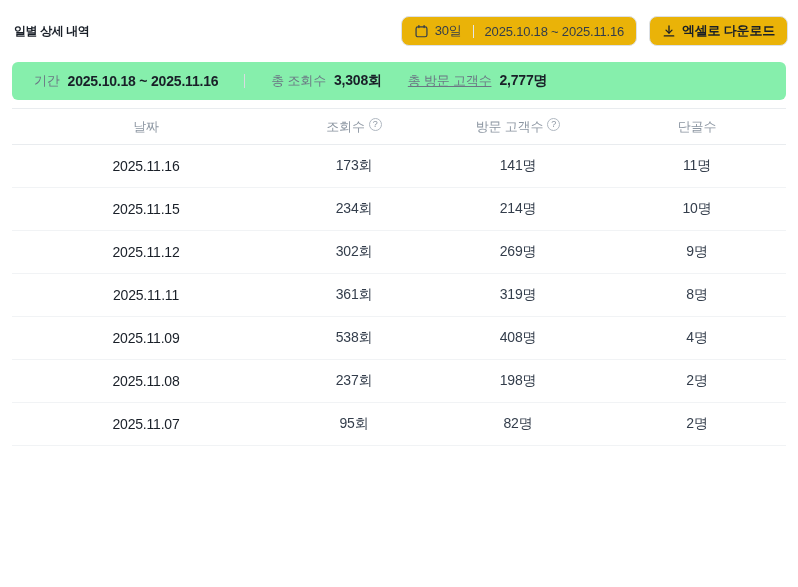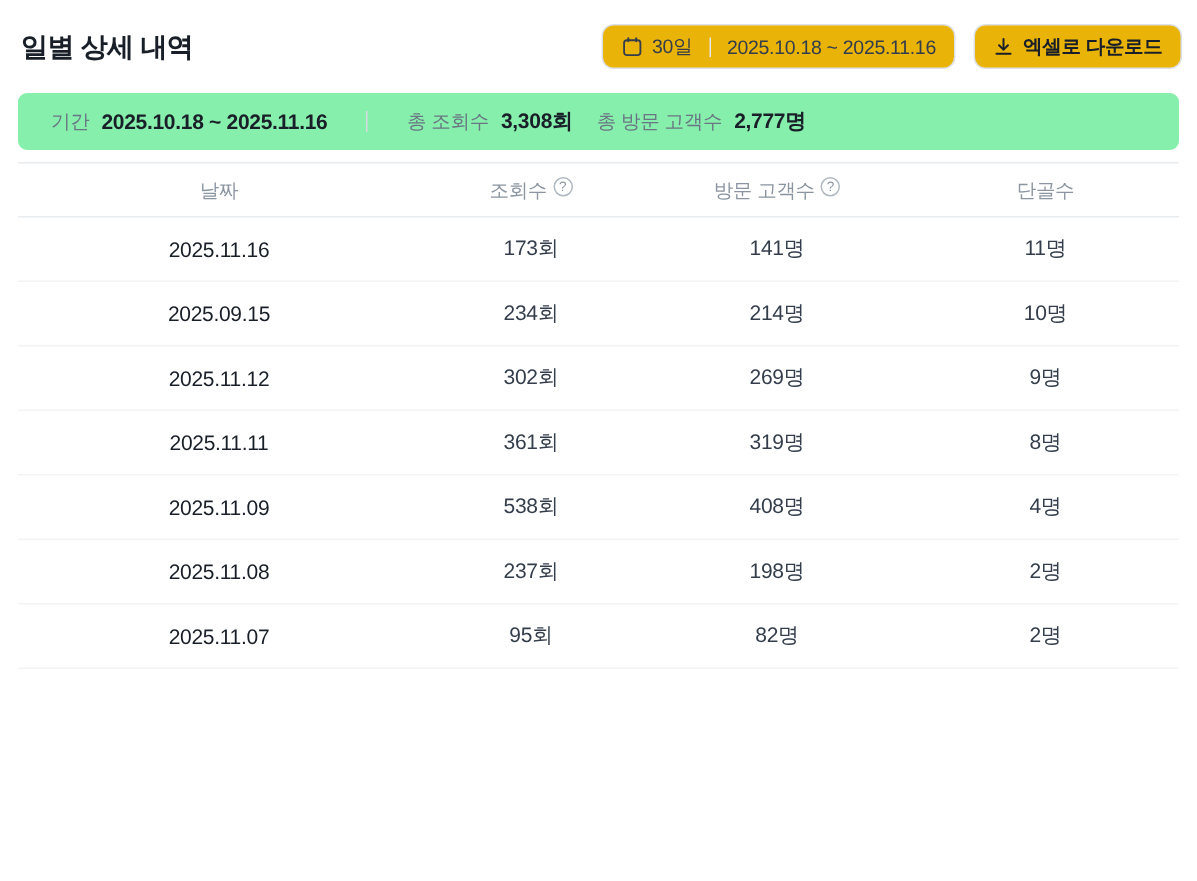--- a/index.html
+++ b/index.html
@@ -12,21 +12,21 @@
     letter-spacing: -0.2px;
   }
 
   
   .page-header {
     display: flex; justify-content: space-between; align-items: center;
     padding: 16px 10px 16px 14px;
     height: 62px;
   }
   .page-title {
-    margin: 0; font-size: 18px; font-weight: 700; color: #191f28;
+    margin: 0; font-size: 12px; font-weight: 700; color: #191f28;
     letter-spacing: -0.4px;
   }
   .controls { display: flex; align-items: center; gap: 12px; }
   .btn {
     display: inline-flex; align-items: center; gap: 6px;
     height: 30px; padding: 0 12px;
     background: #eab308; border: 1px solid #dde1e6; border-radius: 8px;
     font-family: inherit; font-size: 13px; color: #333d4b;
     letter-spacing: -0.2px; cursor: pointer; white-space: nowrap;
   }
@@ -39,21 +39,21 @@
   
   .summary-bar {
     margin: 0 12px; height: 38px;
     background: #86efac; border-radius: 6px;
     display: flex; align-items: center;
     padding: 0 22px; font-size: 13px;
   }
   .summary-bar .label { color: #6b7684; margin-right: 8px; white-space: nowrap; }
   .summary-bar .value { color: #191f28; font-weight: 700; font-size: 14px; white-space: nowrap; }
   .v-divider { width: 1px; height: 14px; background: #d8dce1; margin: 0 26px; }
-  .group-gap { margin-left: 16px; }
+  .group-gap { margin-left: 26px; text-decoration: underline; }
 
   
   .data-table {
     width: 774px; margin: 8px 12px 0;
     border-collapse: collapse; table-layout: fixed;
   }
   .data-table thead th {
     height: 36px; font-weight: 400; font-size: 13px; color: #8b95a1;
     text-align: center; vertical-align: middle;
     border-top: 1px solid #e9ecef; border-bottom: 1px solid #e9ecef;
@@ -152,21 +152,21 @@
       </tr>
     </thead>
     <tbody>
         <tr>
           <td class="date-cell">2025.11.16</td>
           <td>173회</td>
           <td>141명</td>
           <td>11명</td>
         </tr>
         <tr>
-          <td class="date-cell">2025.09.15</td>
+          <td class="date-cell">2025.11.15</td>
           <td>234회</td>
           <td>214명</td>
           <td>10명</td>
         </tr>
         <tr>
           <td class="date-cell">2025.11.12</td>
           <td>302회</td>
           <td>269명</td>
           <td>9명</td>
         </tr>

